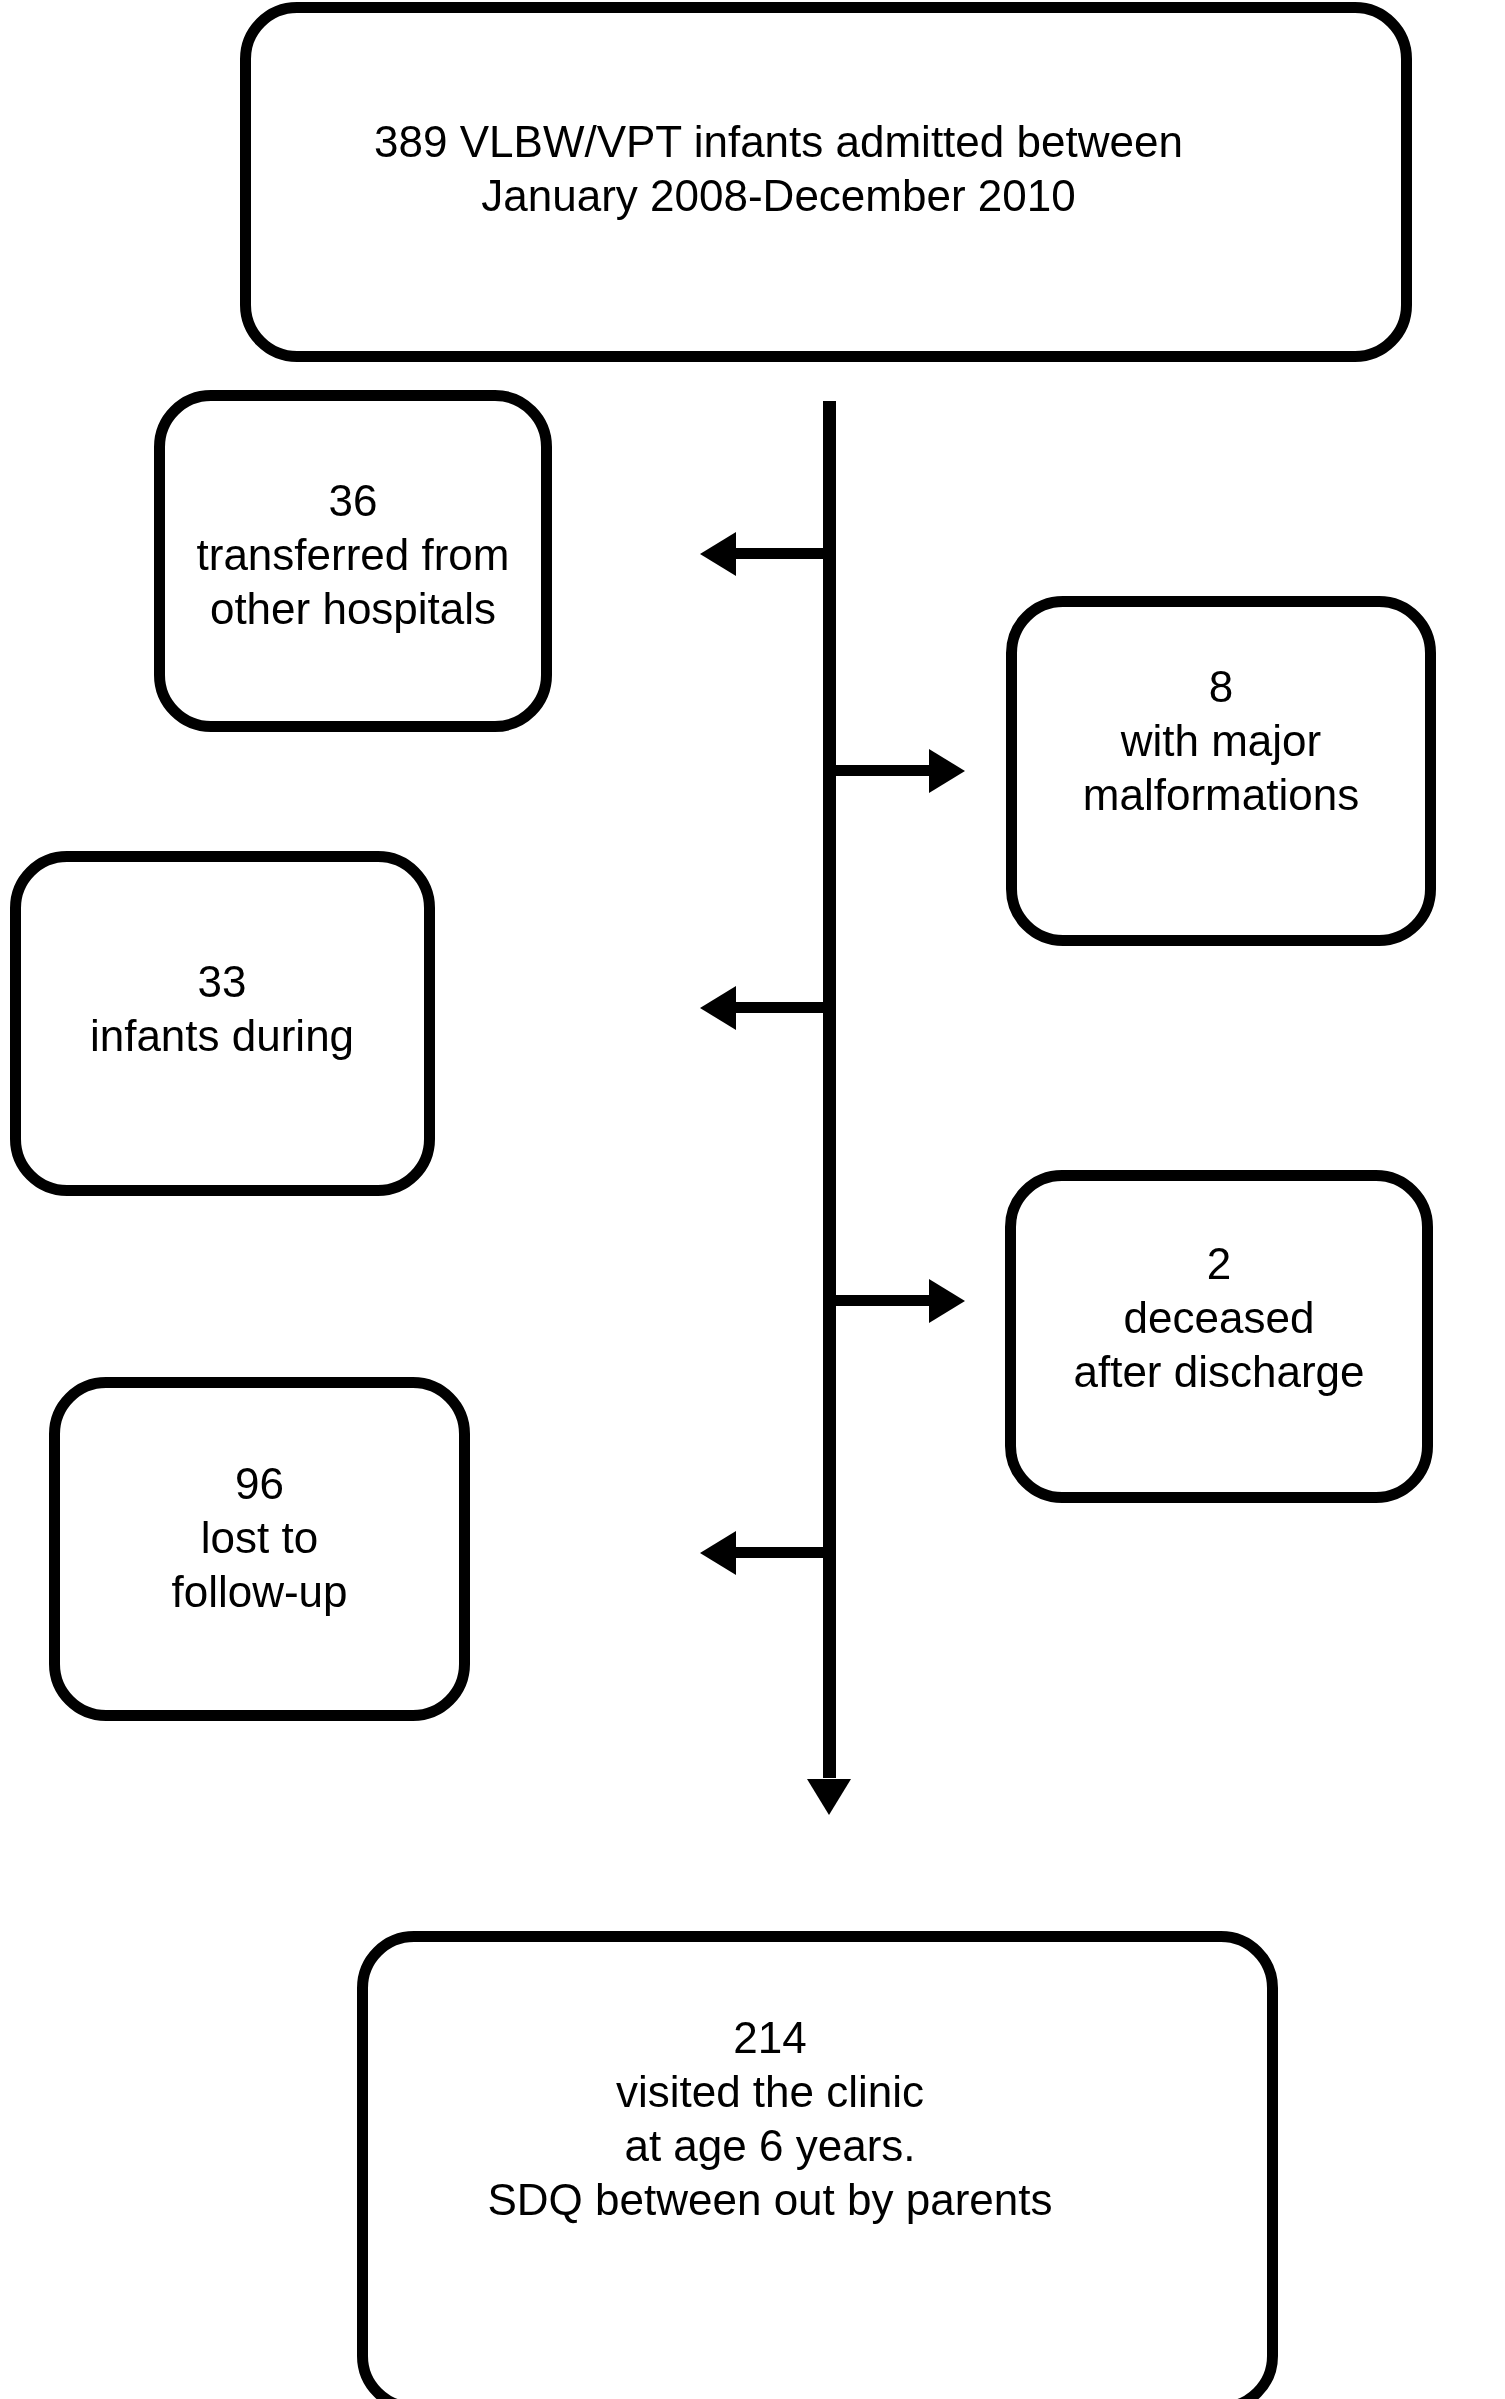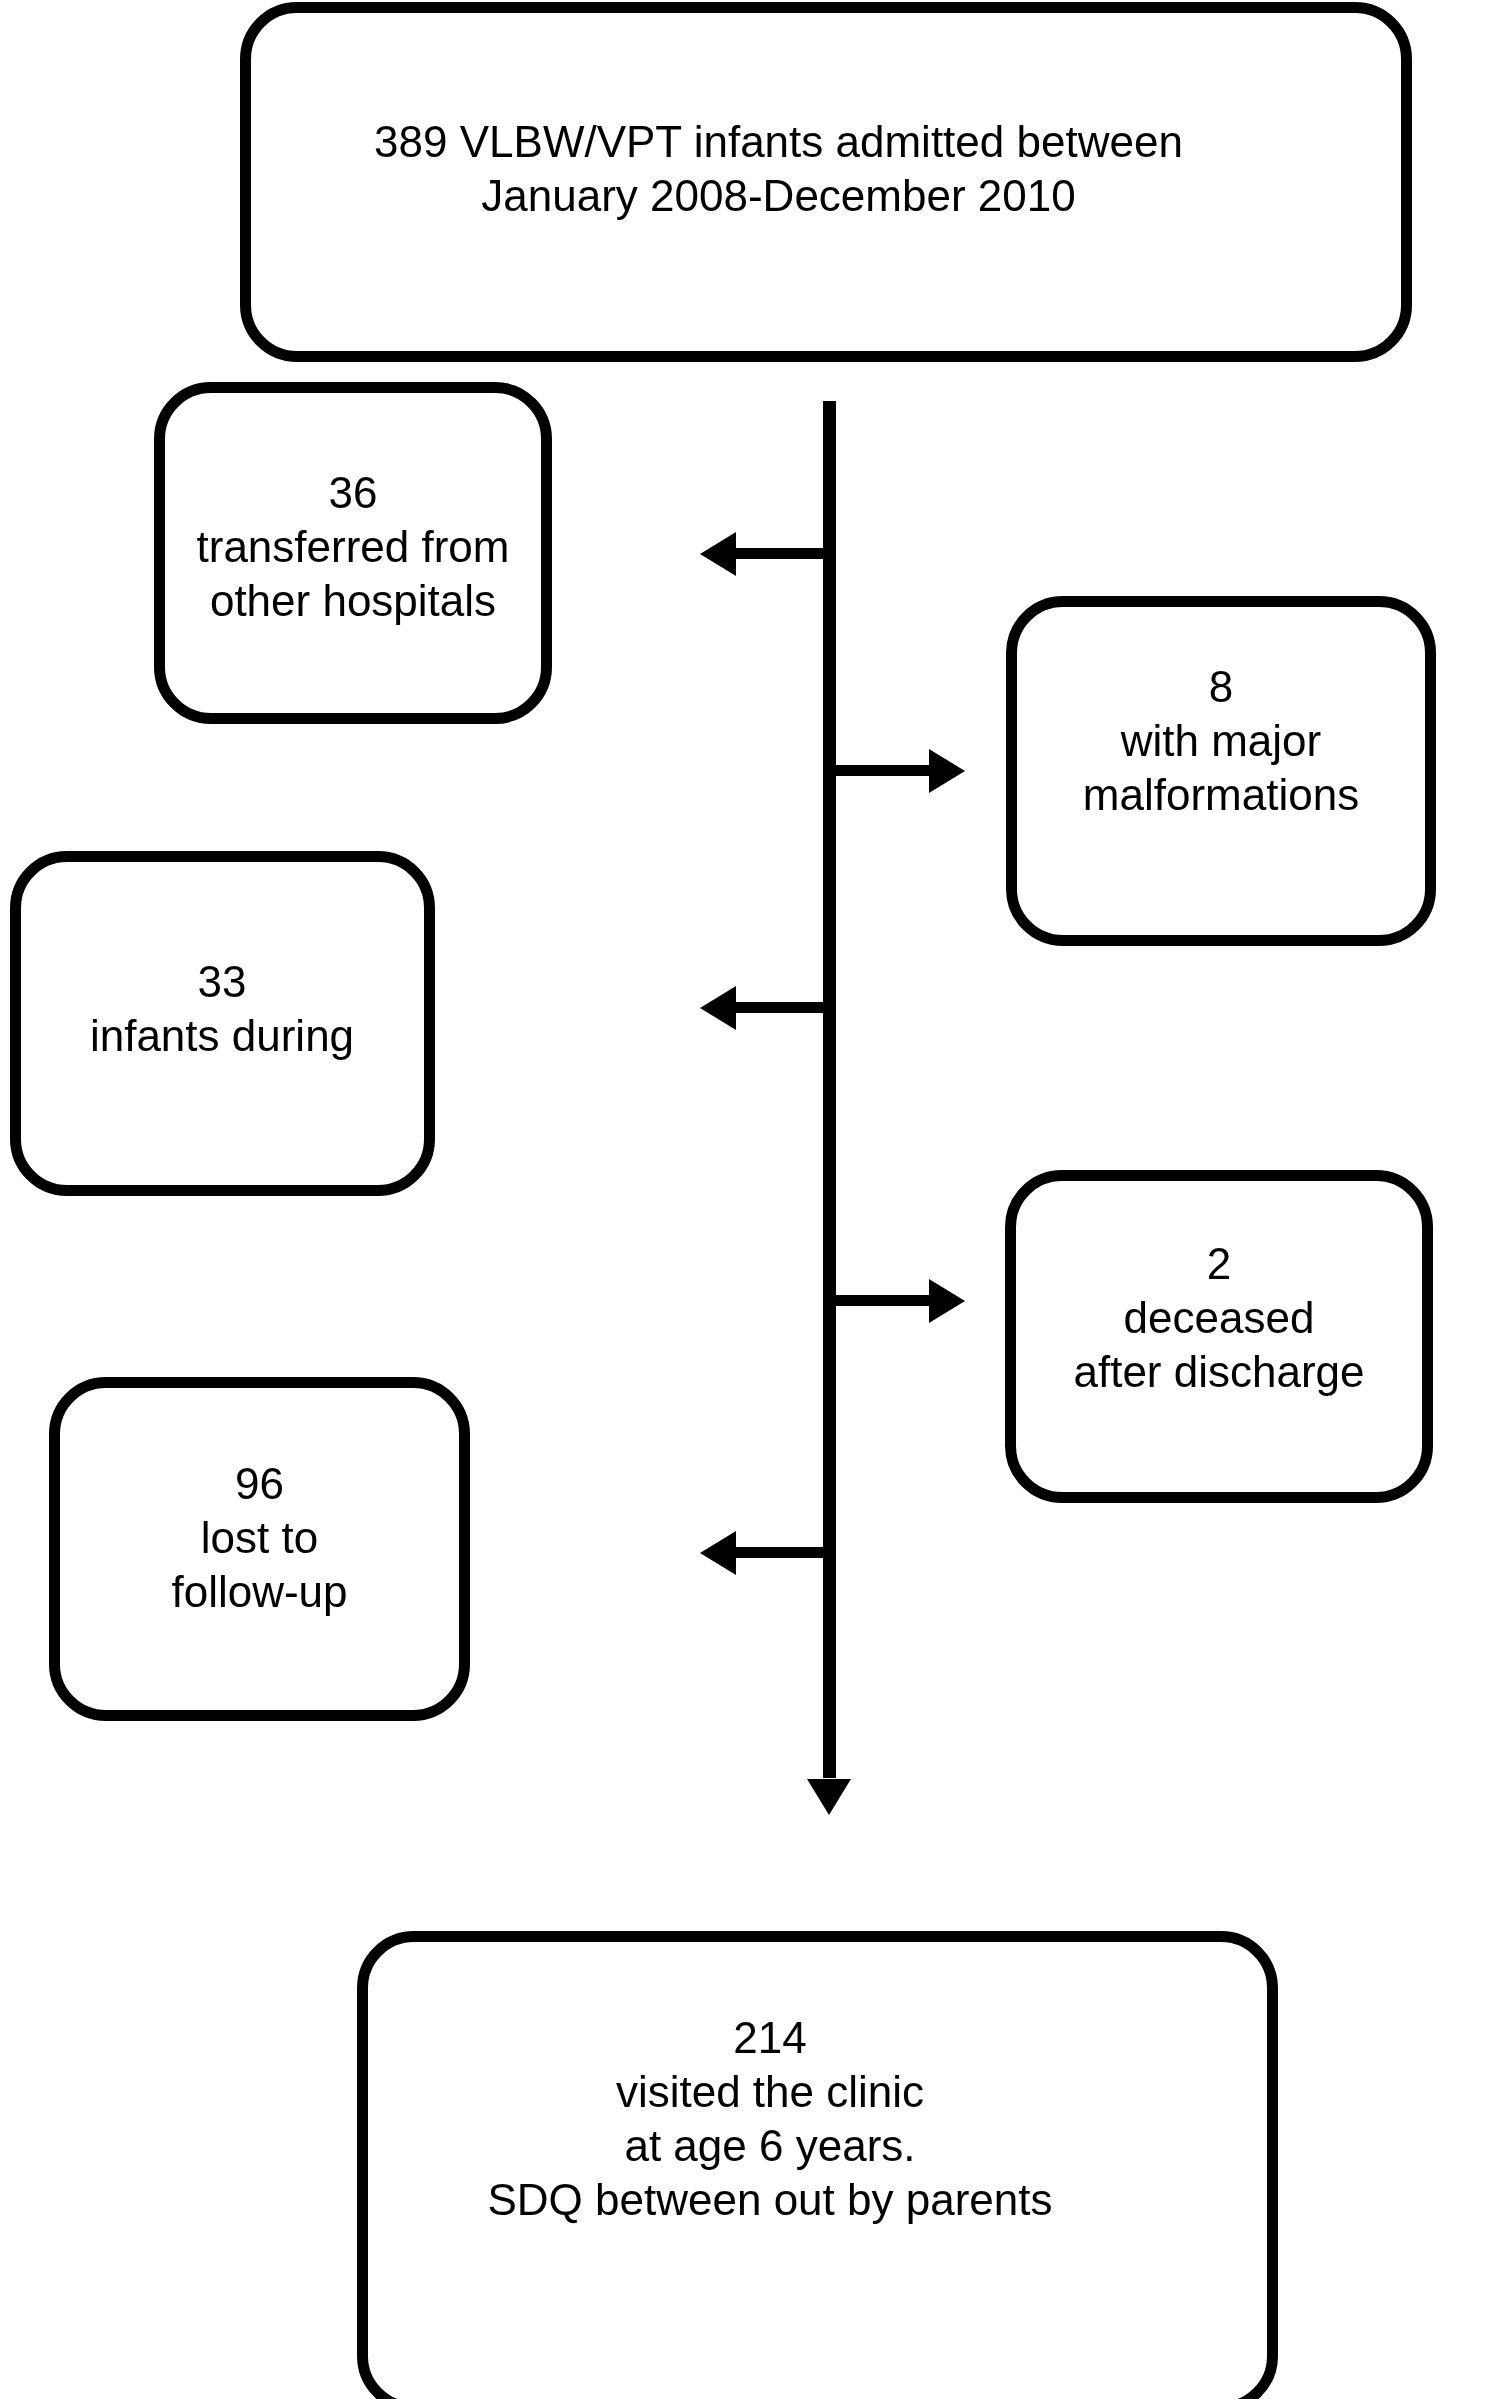--- a/index.html
+++ b/index.html
@@ -76,21 +76,21 @@
 
   <div class="hstem" style="left:735px;top:1002px;width:94px;"></div>
   <div class="head left" style="left:700px;top:986px;"></div>
 
   <div class="hstem" style="left:828px;top:1295px;width:101px;"></div>
   <div class="head right" style="left:929px;top:1279px;"></div>
 
   <div class="hstem" style="left:735px;top:1547px;width:94px;"></div>
   <div class="head left" style="left:700px;top:1531px;"></div>
 
-  <div class="node" style="left:154px;top:382px;width:398px;height:342px;padding-bottom:11.4px;">
+  <div class="node" style="left:154px;top:390px;width:398px;height:342px;padding-bottom:11.4px;">
     <div class="tl">36</div>
     <div class="tl">transferred from</div>
     <div class="tl">other hospitals</div>
   </div>
 
   <div class="node" style="left:9.5px;top:851px;width:425px;height:345px;padding-bottom:30px;">
     <div class="tl">33</div>
     <div class="tl">infants during</div>
   </div>
 

